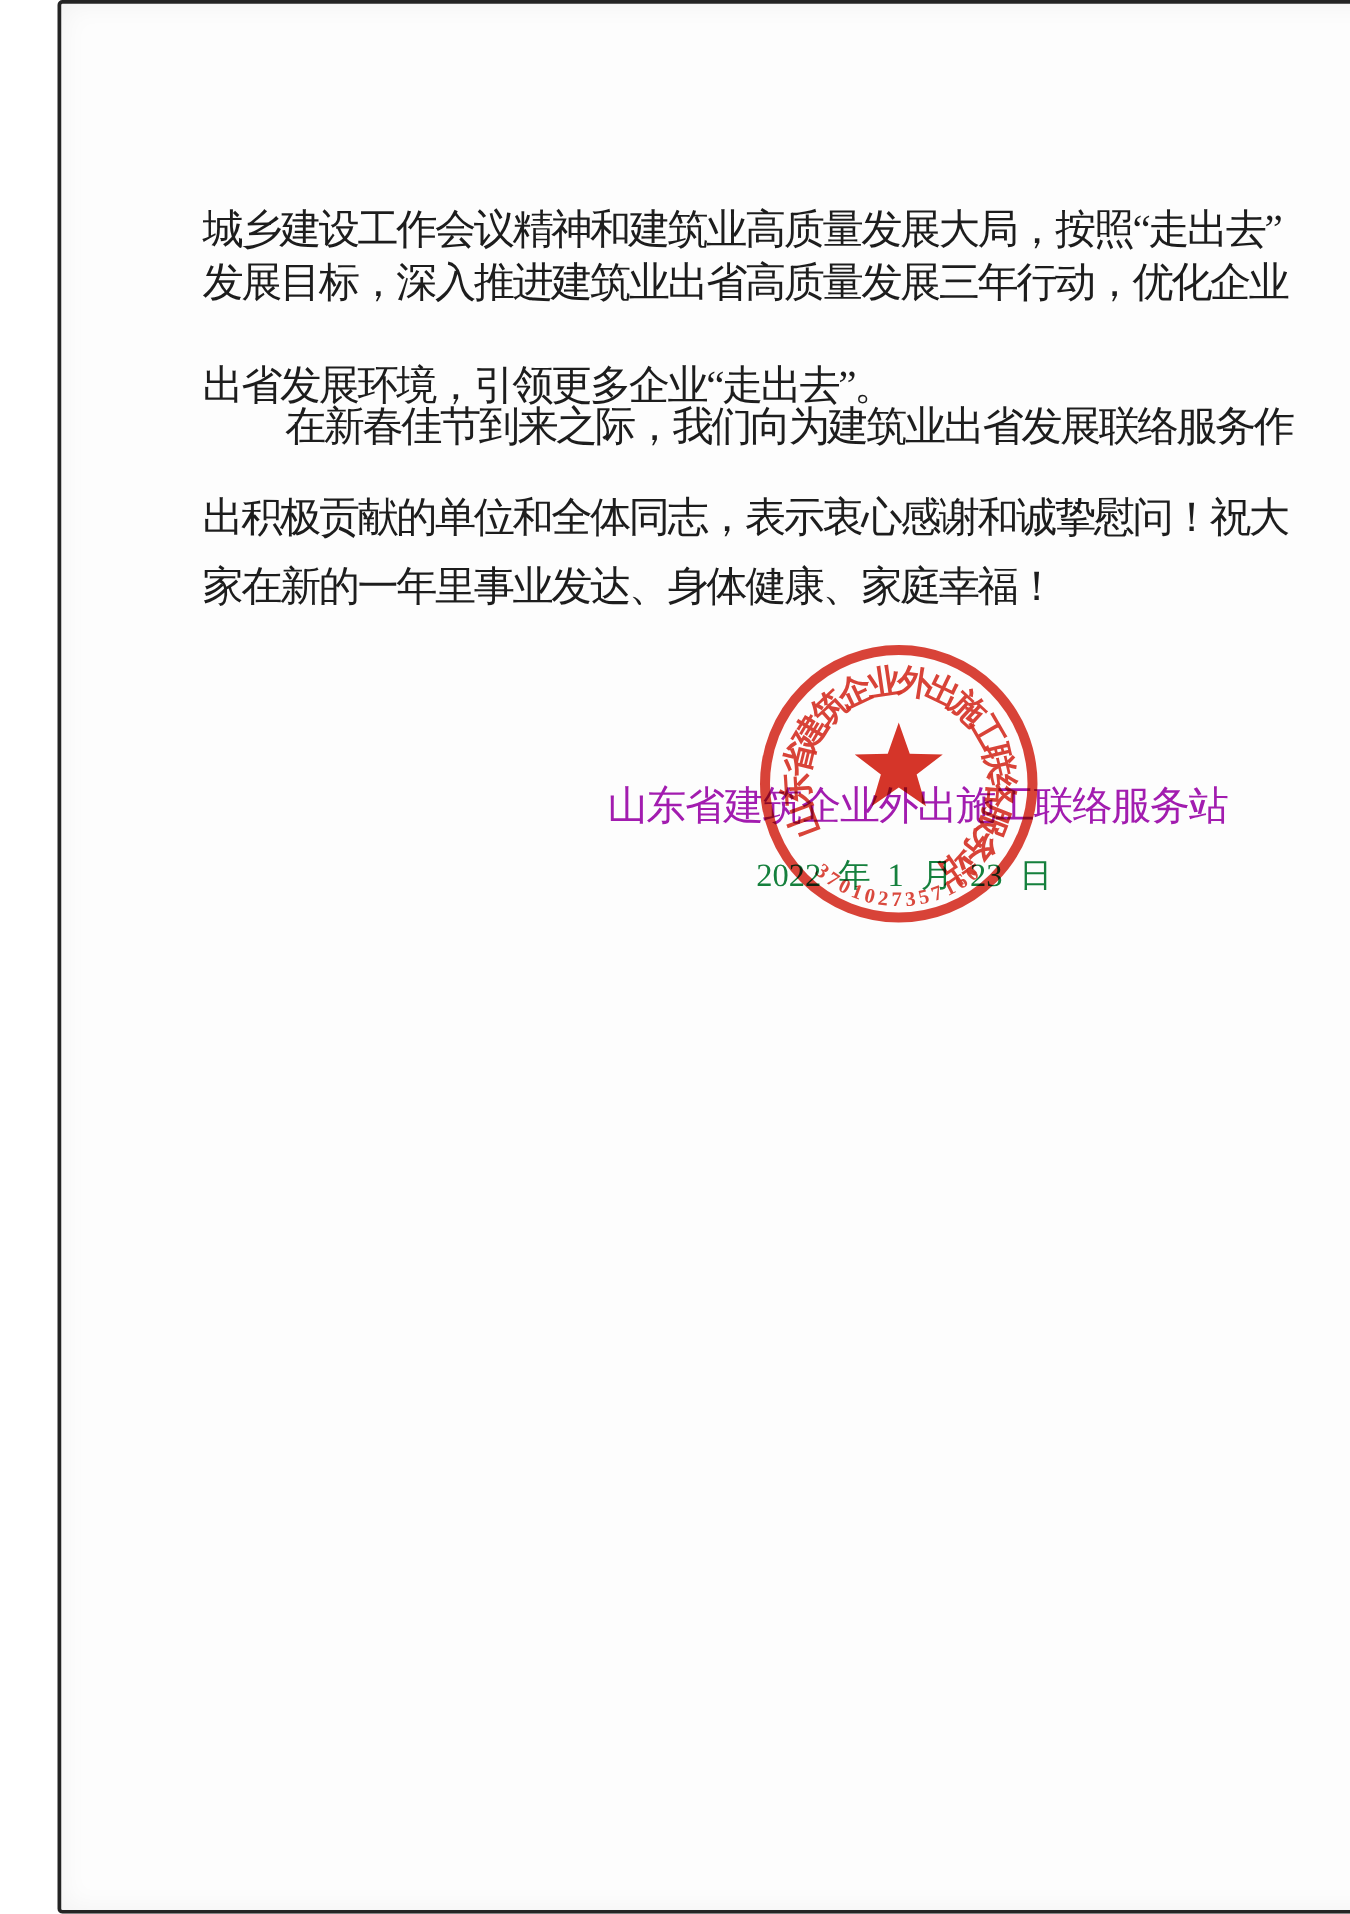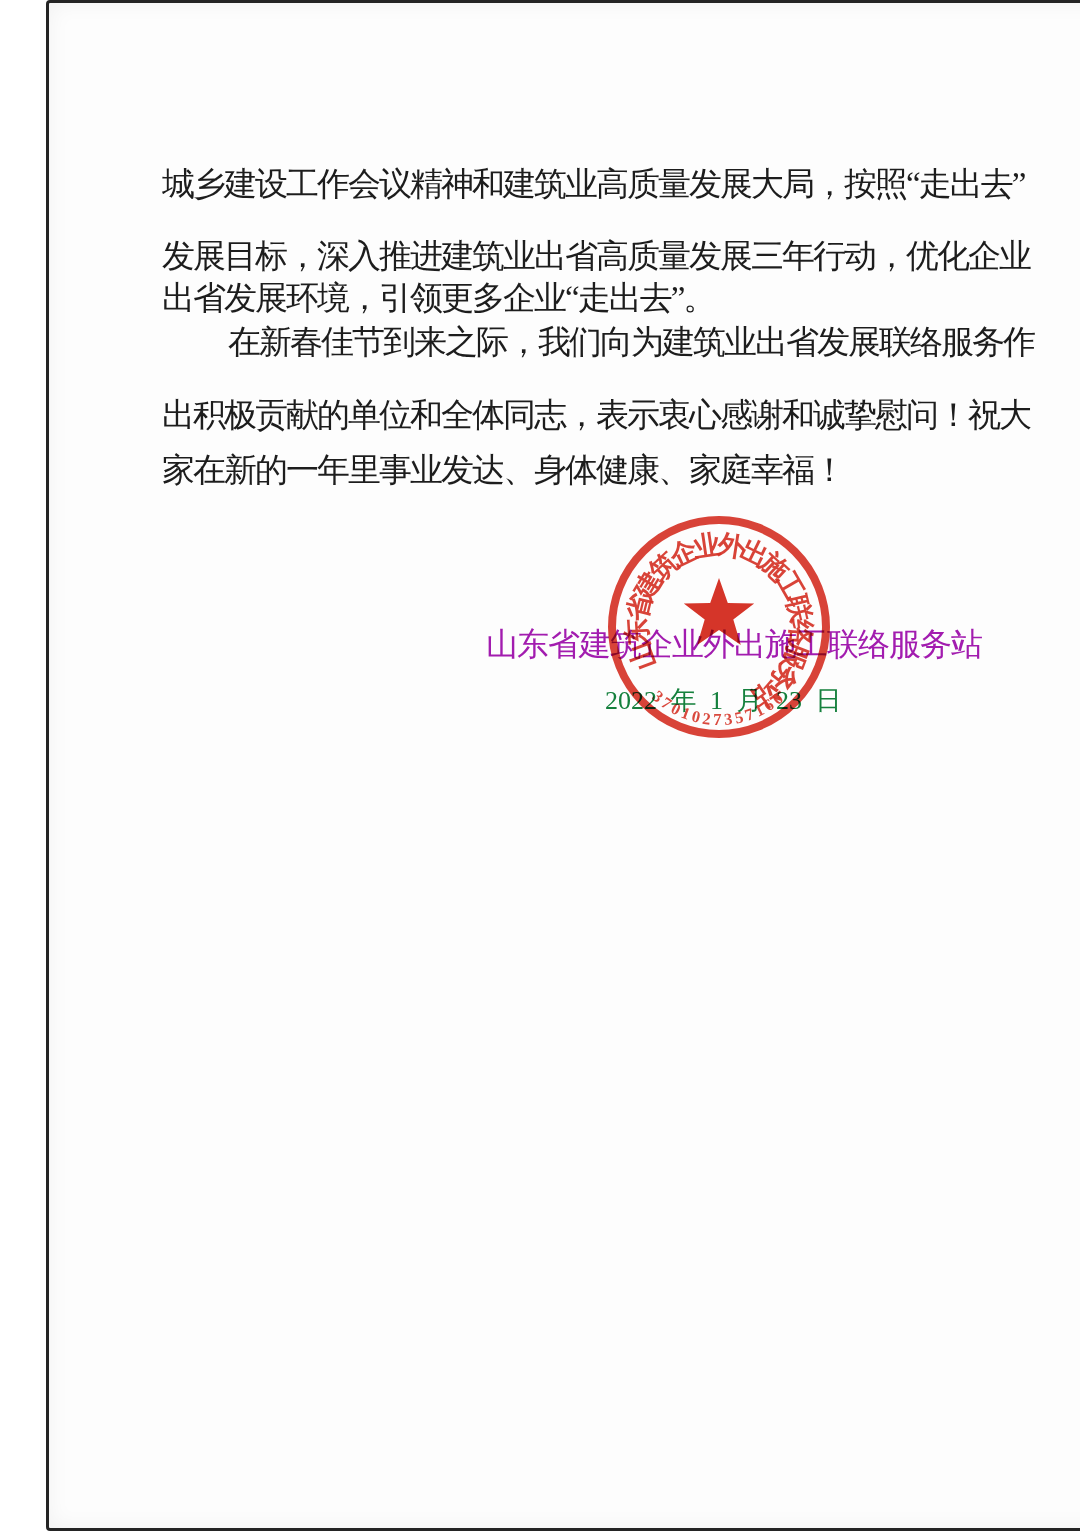--- a/index.html
+++ b/index.html
@@ -24,22 +24,22 @@
     position: absolute;
     left: 113px;
     white-space: nowrap;
     font-size: 33px;
     letter-spacing: -2px;
     color: #1d1d1d;
     line-height: 1.1;
   }
   .letter-line.indent { left: 179px; }
   .line-1 { top: 163px; }
-  .line-2 { top: 235px; }
-  .line-3 { top: 277px; }
+  .line-2 { top: 206px; }
+  .line-3 { top: 288px; }
   .line-4 { top: 321px; }
   .line-5 { top: 394px; }
   .line-6 { top: 449px; text-align: center; }
   .signature-organization {
     position: absolute;
     left: 437px;
     top: 620px;
     white-space: nowrap;
     font-size: 32px;
     letter-spacing: -1px;

